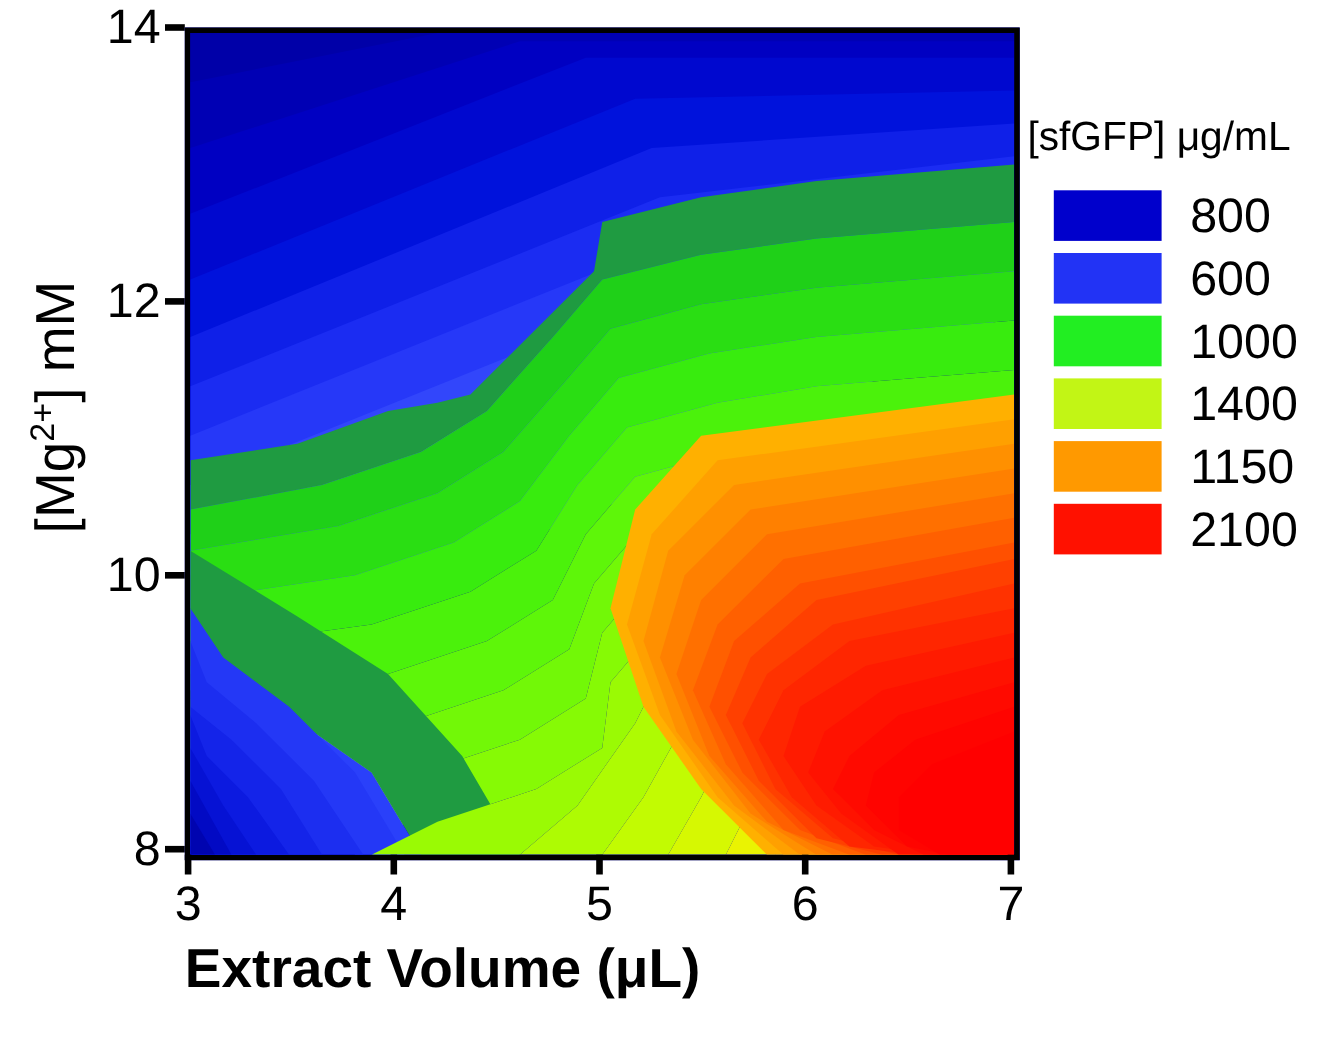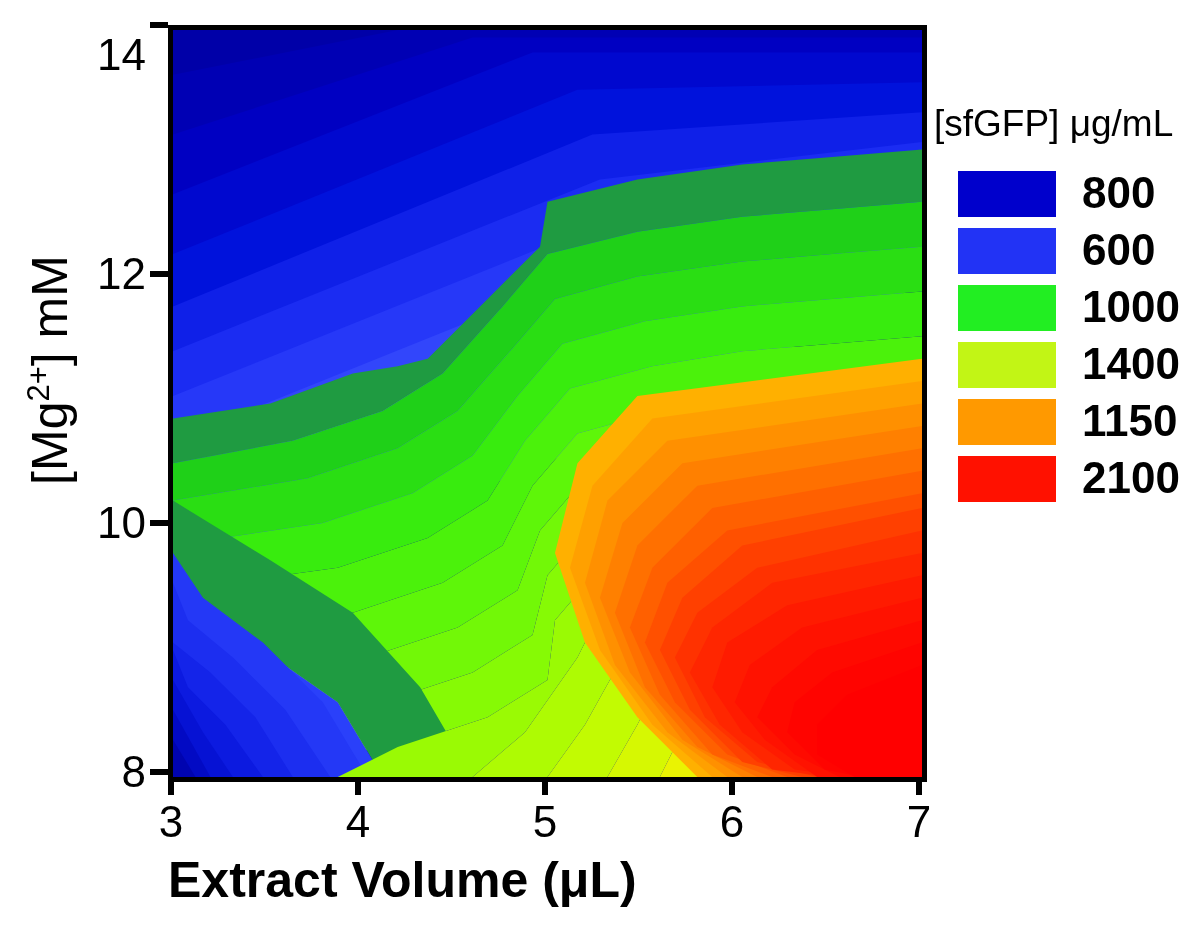--- a/index.html
+++ b/index.html
@@ -60,39 +60,39 @@
   #legend{
     position:absolute;
     left:930px; top:88px;
     width:262px;
   }
   .legend-title{
     font-size:37px;line-height:1.1;white-space:nowrap;
     margin:16px 0 26px 4px;
   }
   .legend-row{
-    display:flex;align-items:flex-start;
-    height:48px;margin-bottom:9px;font-weight:bold;
+    display:flex;align-items:flex-end;
+    height:48px;margin-bottom:9px;
   }
   .swatch{
     width:98px;height:46px;flex:0 0 auto;margin-left:28px;
   }
   .legend-label{
     margin-left:26px;font-size:44px;line-height:1;white-space:nowrap;
   }
 </style>
 </head>
 <body>
 
 <div id="root">
 
   <div class="ytitle"><span>[Mg</span><sup>2+</sup><span>] mM</span></div>
 
   <div class="ytick-wrap">
-    <div class="ytick" style="top:25px;margin-top:30px;">14</div>
+    <div class="ytick" style="top:25px;">14</div>
     <div class="ytick" style="top:274px;">12</div>
     <div class="ytick" style="top:523px;">10</div>
     <div class="ytick" style="top:772px;">8</div>
   </div>
 
   <div class="tickmark" style="left:150px;top:22px;width:18px;height:6px;"></div>
   <div class="tickmark" style="left:150px;top:271px;width:18px;height:6px;"></div>
   <div class="tickmark" style="left:150px;top:520px;width:18px;height:6px;"></div>
   <div class="tickmark" style="left:150px;top:769px;width:18px;height:6px;"></div>
 

